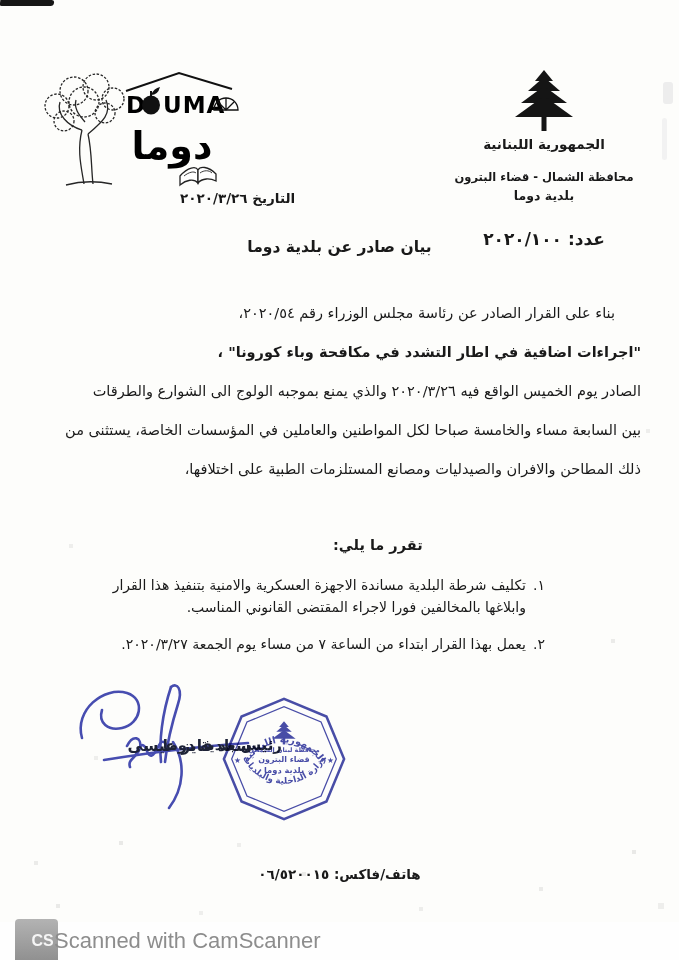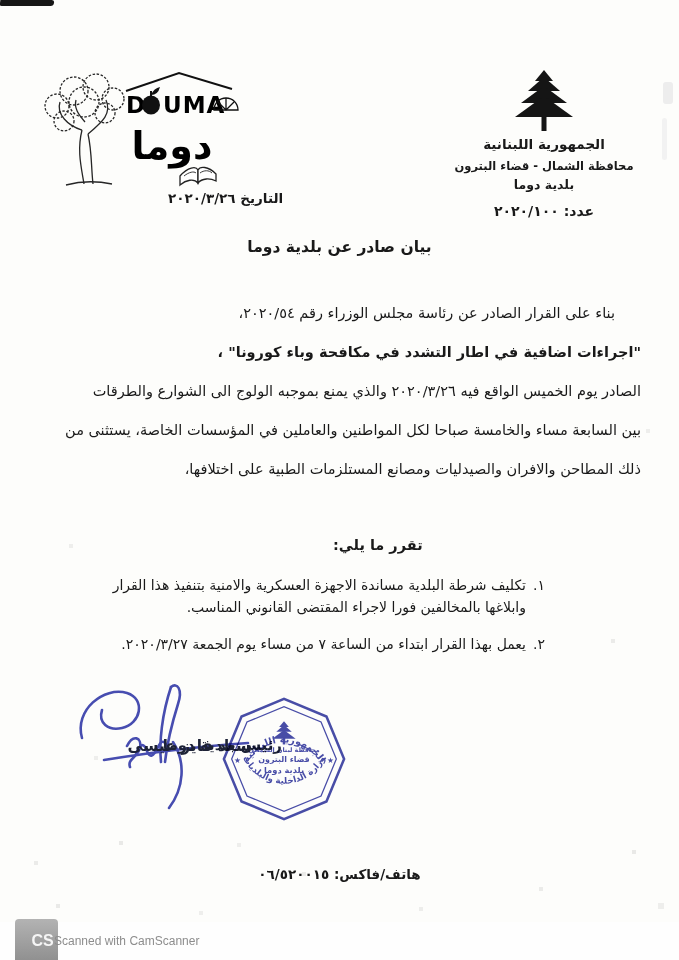--- a/index.html
+++ b/index.html
@@ -14,24 +14,24 @@
   
   .smudge{top:0;left:0;width:54px;height:6px;background:#161616;border-radius:0 3px 3px 2px;transform:skewX(-8deg);}
   .edge-mark-1{right:6px;top:82px;width:10px;height:22px;background:#ededed;border-radius:3px;}
   .edge-mark-2{right:12px;top:118px;width:5px;height:42px;background:#f2f2f2;border-radius:3px;}
   
   .douma-logo{left:26px;top:64px;width:218px;height:152px;}
   
   .rep-header{left:436px;top:70px;width:216px;text-align:center;}
   .rep-header .cedar{display:block;margin:0 auto 4px auto;}
   .rep-line1{font-size:13.5px;font-weight:700;}
-  .rep-line2{font-size:11.5px;font-weight:700;margin-top:7px;}
+  .rep-line2{font-size:11.5px;font-weight:700;margin-top:18px;}
   .rep-line3{font-size:12.5px;font-weight:700;margin-top:4px;}
-  .rep-number{font-size:14px;font-weight:700;margin-top:11px;}
-  .date-label{left:168px;top:190px;font-size:13.5px;font-weight:700;}
+  .rep-number{font-size:17px;font-weight:700;margin-top:26px;}
+  .date-label{left:180px;top:190px;font-size:13.5px;font-weight:700;}
   
   .doc-title{top:238px;left:0;width:100%;text-align:center;font-size:15.5px;font-weight:700;}
   
   .body-text{top:294px;right:38px;left:40px;font-size:14.5px;font-weight:500;text-align:right;}
   .body-text .line{line-height:39px;white-space:nowrap;}
   .body-text .indent{padding-right:26px;}
   .body-text .bold{font-weight:700;}
   .decision-intro{left:333px;top:537px;font-size:14.5px;font-weight:600;text-align:right;}
   .decision-list{top:574px;right:134px;left:88px;font-size:14px;}
   .decision-item{display:flex;direction:rtl;gap:7px;line-height:22px;margin-bottom:15px;text-align:right;}
@@ -40,21 +40,21 @@
   .sig-svg{left:72px;top:680px;}
   .signer-title{right:397px;top:712px;font-size:15px;font-weight:700;white-space:nowrap;color:#1d2236;margin-top:24px;}
   .signer-name{right:428px;top:737px;font-size:15.5px;font-weight:700;white-space:nowrap;color:#1d2236;}
   .stamp{left:221px;top:695px;mix-blend-mode:multiply;opacity:.93;}
   
   .phone{top:866px;left:0;width:100%;text-align:center;font-size:13.5px;font-weight:700;}
   .cs-bar{left:0;right:0;bottom:0;height:38px;background:#fefefe;display:flex;align-items:center;padding-left:15px;}
   .cs-badge{width:31px;height:44px;border-radius:4px;background:linear-gradient(180deg,#b3b3b3,#8e8e8e);
     color:#f5f5f5;font-weight:700;font-size:16px;display:flex;align-items:center;justify-content:center;
     font-family:"Liberation Sans","DejaVu Sans",sans-serif;padding-left:12px;}
-  .cs-text{color:#8d8d8d;font-size:12px;margin-left:-4px;font-family:"Liberation Sans","DejaVu Sans",sans-serif;}
+  .cs-text{color:#8d8d8d;font-size:22px;margin-left:-4px;font-family:"Liberation Sans","DejaVu Sans",sans-serif;}
   
   .speckles{width:2px;height:2px;left:0;top:0;background:transparent;pointer-events:none;
     box-shadow:120px 842px 0 1px rgba(110,110,110,.14),303px 873px 0 1px rgba(110,110,110,.12),
     57px 905px 0 1px rgba(110,110,110,.13),633px 851px 0 1px rgba(110,110,110,.14),
     660px 905px 0 2px rgba(110,110,110,.10),238px 844px 0 1px rgba(110,110,110,.10),
     95px 757px 0 1px rgba(110,110,110,.10),612px 640px 0 1px rgba(110,110,110,.12),
     70px 545px 0 1px rgba(110,110,110,.10),647px 430px 0 1px rgba(110,110,110,.10),
     420px 908px 0 1px rgba(110,110,110,.11),540px 888px 0 1px rgba(110,110,110,.12),
     35px 862px 0 1px rgba(110,110,110,.12),200px 912px 0 1px rgba(110,110,110,.10);}
 </style>

